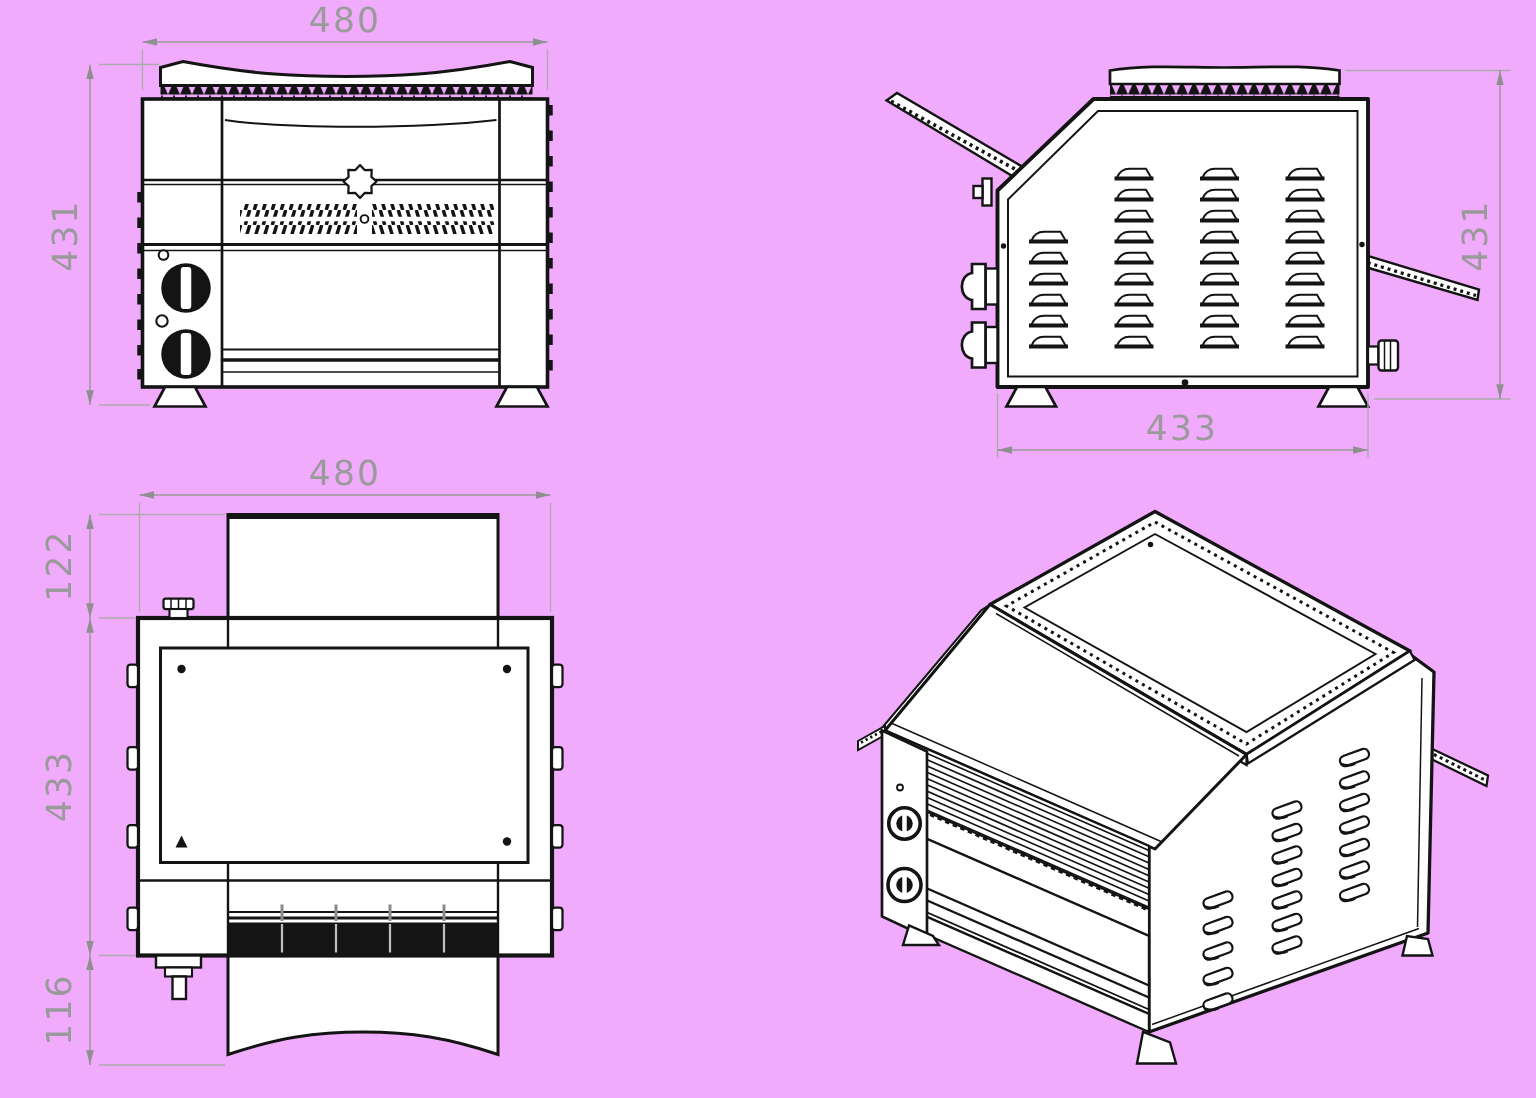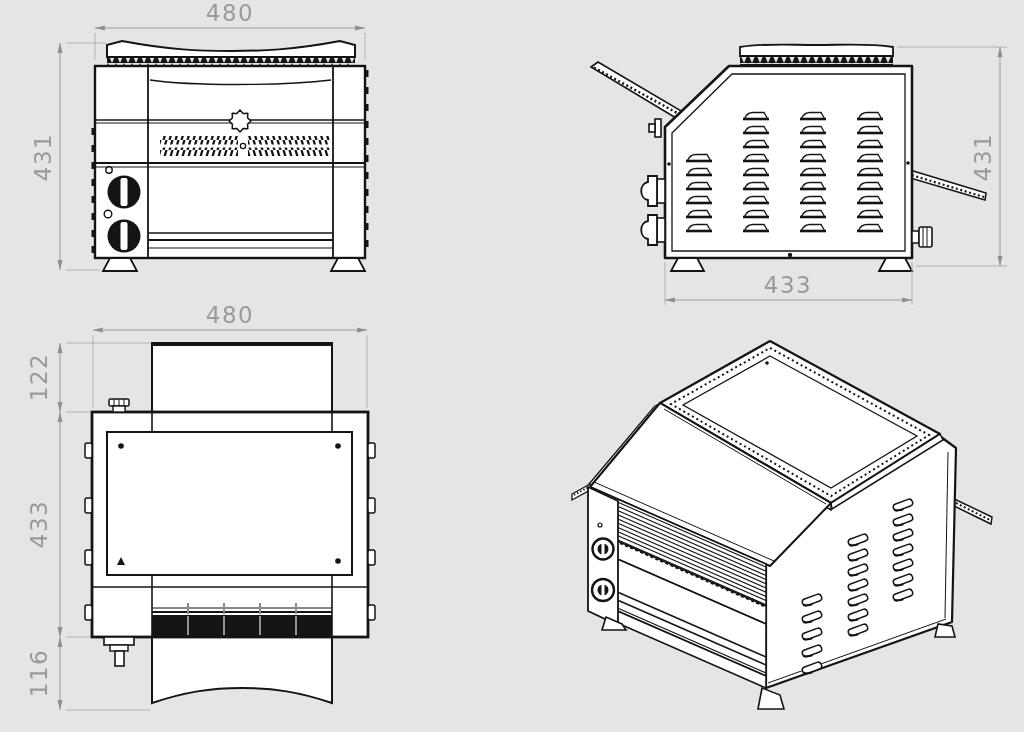--- a/index.html
+++ b/index.html
@@ -1,16 +1,16 @@
 <!DOCTYPE html>
 <html><head>
 <meta charset="utf-8">
 <style>
   html,body{margin:0;padding:0;background:#ffffff;}
-  .sheet{position:relative;width:1024px;height:732px;background:#e5e5e5;overflow:hidden;
+  .sheet{position:relative;width:1024px;height:732px;background:#f0abfc;overflow:hidden;
          font-family:"DejaVu Sans",sans-serif;}
   svg{position:absolute;left:0;top:0;}
   .ink{stroke:#141414;fill:none;}
   .inkfill{fill:#141414;stroke:none;}
   .white{fill:#ffffff;}
   .dim{stroke:#9a9a9a;stroke-width:1;fill:none;}
   .ext{stroke:#ababab;stroke-width:0.9;fill:none;}
   .dim-text{font-family:"DejaVu Sans",sans-serif;font-size:23px;fill:#9a9a9a;
             letter-spacing:1.5px;text-anchor:middle;font-weight:400;}
 </style>

